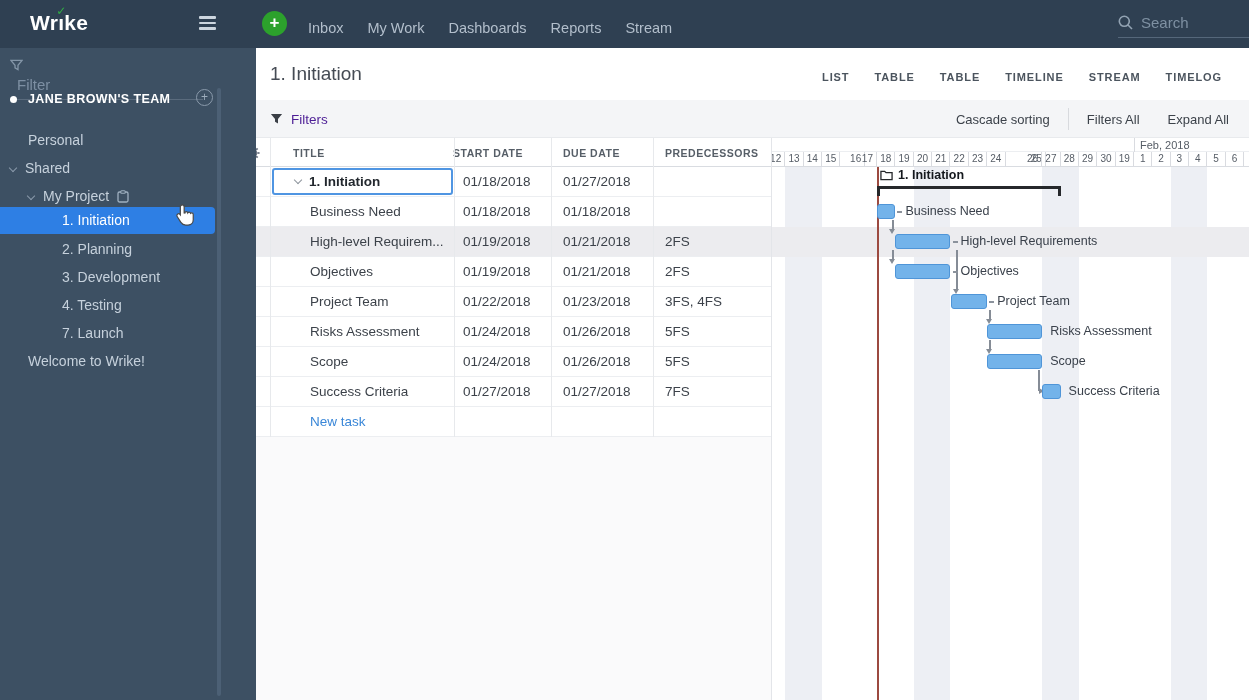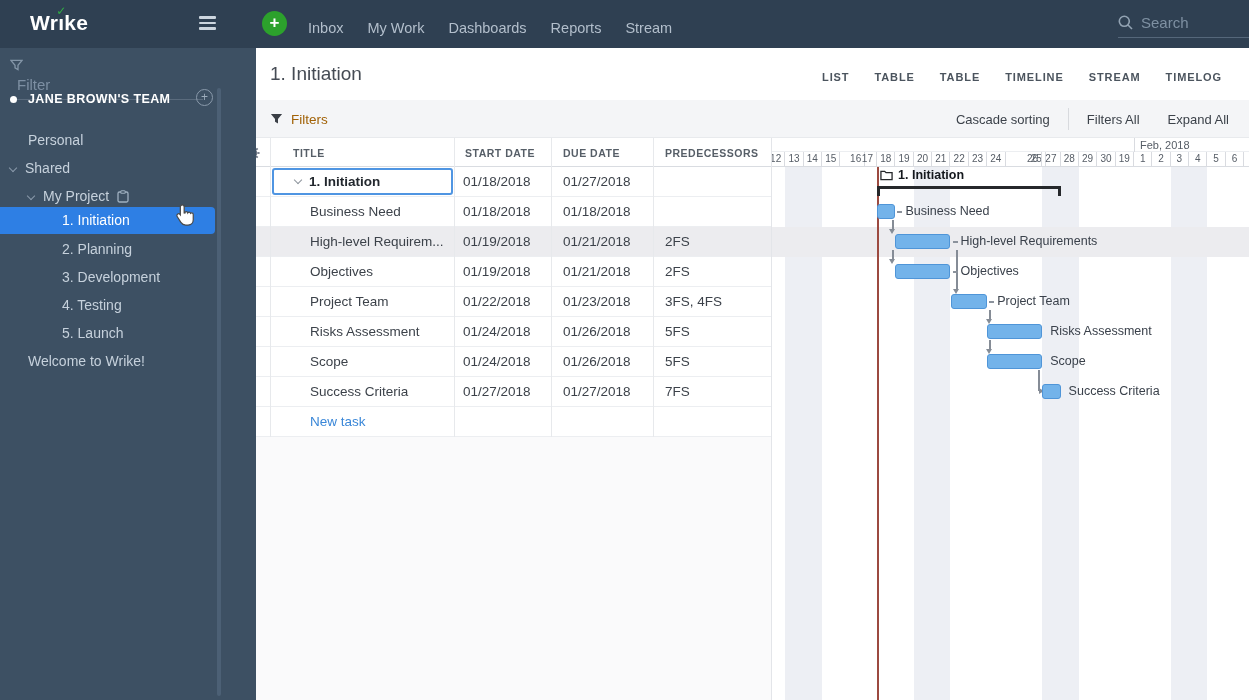--- a/index.html
+++ b/index.html
@@ -39,21 +39,21 @@
   #main { position:absolute; left:236px; top:48px; width:1013px; height:652px; background:#fff; }
   #page-header { position:absolute; left:0; top:0; width:1013px; height:52px; background:#fff; }
   #page-title { position:absolute; left:34px; top:15px; font-size:19px; color:#454b54; }
   #tabs { position:absolute; right:0; top:0; height:52px; display:flex; align-items:center; gap:25px; padding:6px 27px 0 0; }
   .tab { position:relative; height:52px; display:flex; align-items:center; font-size:11px; font-weight:bold; letter-spacing:.9px; color:#4b545e; cursor:pointer; }
   .tab .underline { position:absolute; left:-3px; right:-3px; bottom:0; height:3px; background:#4a90d9; display:none; }
   .tab.active .underline { display:block; }
 
   
   #toolbar { position:absolute; left:0; top:52px; width:1013px; height:38px; background:#f4f5f7; border-bottom:1px solid #e8eaed; }
-  #filters-btn { position:absolute; left:34px; top:0; height:38px; display:flex; align-items:center; gap:8px; font-size:13.5px; color:#a16207; cursor:pointer; }
+  #filters-btn { position:absolute; left:34px; top:0; height:38px; display:flex; align-items:center; gap:8px; font-size:13.5px; color:#4c1d95; cursor:pointer; }
   #toolbar-right { position:absolute; right:6px; top:0; height:38px; display:flex; align-items:center; font-size:13px; color:#3c424a; }
   .tb-btn { padding:0 14px; cursor:pointer; }
   #tb-divider { width:1px; height:22px; background:#d8dade; margin:0 4px; }
 
   
   #table-pane { position:absolute; left:0; top:90px; width:535px; height:562px; background:#000000;text-decoration:underline; }
   #grid-header { position:absolute; left:0; top:0; width:535px; height:29px; border-bottom:1px solid #d9dce1; background:#fff; }
   .col-label { position:absolute; top:9px; font-size:10.5px; font-weight:bold; letter-spacing:.5px; color:#565e67; }
   .vline { position:absolute; top:0; width:1px; height:299px; background:#e7e9ec; }
   .trow { position:absolute; left:0; width:535px; height:30px; border-bottom:1px solid #eceef1; background:#fff; cursor:pointer; }
@@ -135,21 +135,21 @@
       <div class="sb-item" style="top: 78px; padding-left: 28px;">Personal</div>
       <div class="sb-item" style="top: 106px; padding-left: 10px;"><span class="chev"></span>Shared</div>
       <div class="sb-item" style="top: 134px; padding-left: 28px;"><span class="chev"></span>My Project<svg width="12" height="13" viewBox="0 0 12 13" style="margin-left: 8px; vertical-align: -2px;">
           <rect x="1" y="2" width="10" height="10" rx="1.5" fill="none" stroke="#9fb0c0" stroke-width="1.3"></rect>
           <rect x="3.7" y="0.7" width="4.6" height="2.6" rx="1" fill="#3d5063" stroke="#9fb0c0" stroke-width="1.1"></rect>
         </svg></div>
       <div class="sb-item selected" style="top: 159px; padding-left: 62px;">1. Initiation</div>
       <div class="sb-item" style="top: 187px; padding-left: 62px;">2. Planning</div>
       <div class="sb-item" style="top: 215px; padding-left: 62px;">3. Development</div>
       <div class="sb-item" style="top: 243px; padding-left: 62px;">4. Testing</div>
-      <div class="sb-item" style="top: 271px; padding-left: 62px;">5. Launch</div>
+      <div class="sb-item" style="top: 271px; padding-left: 62px;">7. Launch</div>
       <div class="sb-item" style="top: 299px; padding-left: 28px;">Welcome to Wrike!</div>
     </div>
   <div id="sb-scroll"></div>
   <svg id="cursor-hand" width="22" height="24" viewBox="0 0 16 17">
     <path d="M6 1.2 c.8 0 1.4 .6 1.4 1.4 V7 l.5 .1 c0 -.6 .5 -1 1.1 -1 .5 0 .9 .3 1 .8 .2 -.3 .5 -.5 1 -.5 .5 0 .9 .3 1 .8 .2 -.2 .5 -.3 .8 -.3 .7 0 1.2 .5 1.2 1.2 V12 c0 2.2 -1.6 3.8 -3.7 3.8 H8.5 C7 15.8 5.8 15 5 13.8 L2.3 9.6 c-.4 -.6 -.2 -1.4 .4 -1.8 .5 -.3 1.2 -.2 1.6 .2 l.3 .35 V2.6 C4.6 1.8 5.2 1.2 6 1.2 Z" fill="#fff" stroke="#4a4a4a" stroke-width="0.9"></path>
   </svg>
 </div>
 
 <div id="main">
   <div id="page-header">
@@ -188,21 +188,21 @@
             <line x1="8" y1="13" x2="8" y2="15.5"></line>
             <line x1="0.5" y1="8" x2="3" y2="8"></line>
             <line x1="13" y1="8" x2="15.5" y2="8"></line>
             <line x1="2.7" y1="2.7" x2="4.5" y2="4.5"></line>
             <line x1="11.5" y1="11.5" x2="13.3" y2="13.3"></line>
             <line x1="13.3" y1="2.7" x2="11.5" y2="4.5"></line>
             <line x1="2.7" y1="13.3" x2="4.5" y2="11.5"></line>
           </g>
       </svg>
       <span class="col-label" style="left:57px">TITLE</span>
-      <span class="col-label" style="left:229px">START DATE</span>
+      <span class="col-label" style="left:217px">START DATE</span>
       <span class="col-label" style="left:327px">DUE DATE</span>
       <span class="col-label" style="left:429px">PREDECESSORS</span>
     </div>
     <div id="rows">
         <div class="trow" style="top: 29px;">
           <div class="tcell tnum">1</div>
           <div class="tcell ttitle parent"><span class="row-caret"></span>1. Initiation</div>
           <div class="tcell tstart">01/18/2018</div>
           <div class="tcell tdue">01/27/2018</div>
           <div class="tcell tpred"></div>

